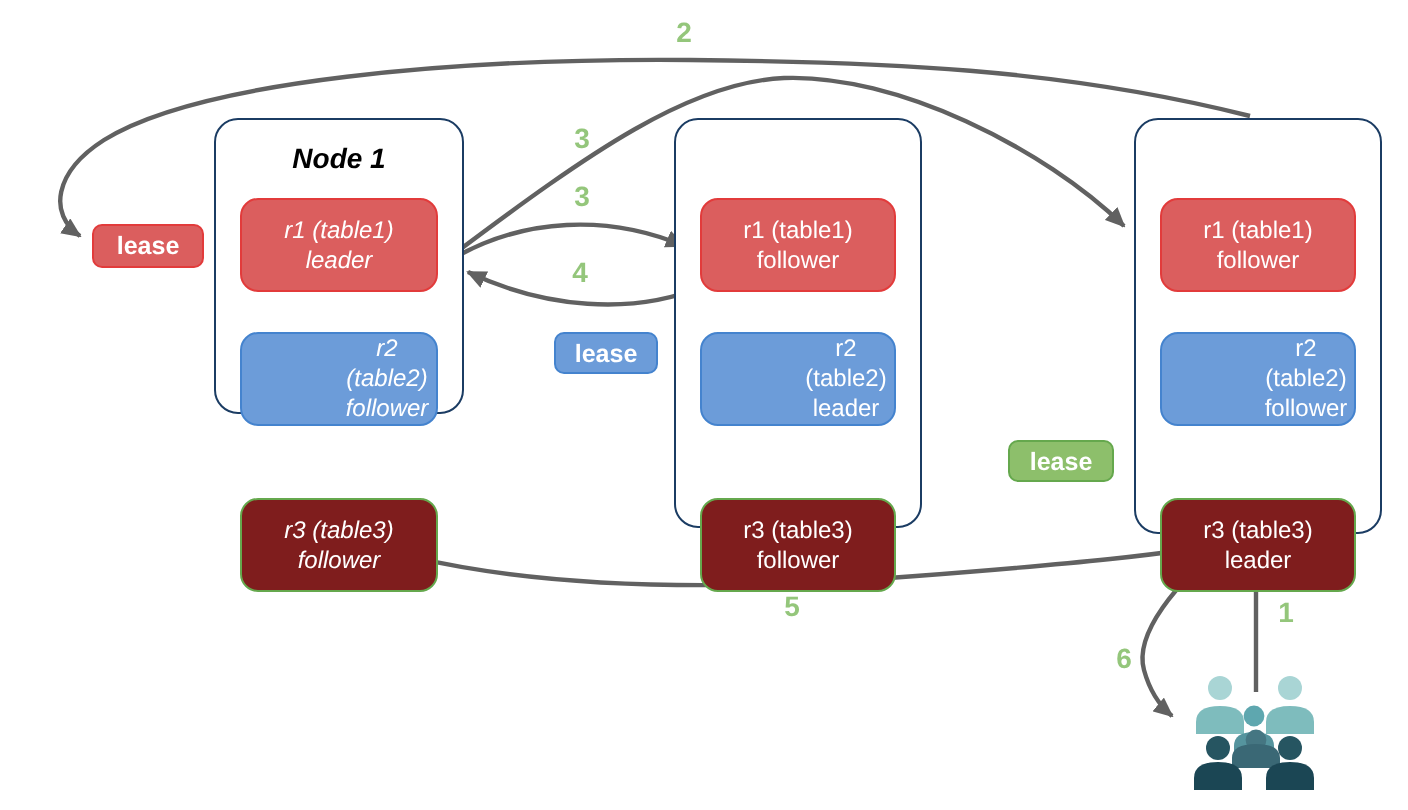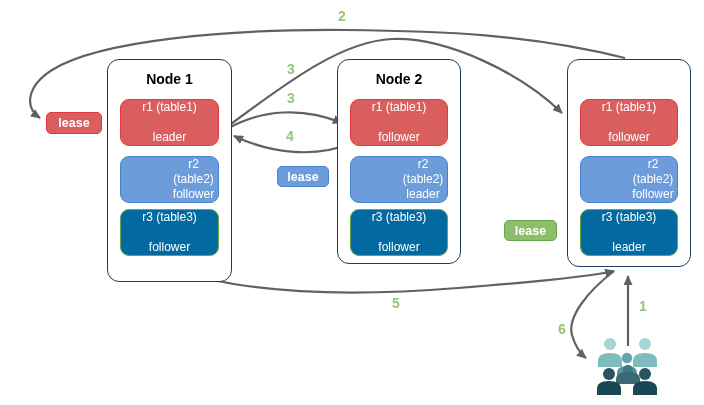--- a/index.html
+++ b/index.html
@@ -12,27 +12,27 @@
     position:absolute;background:#ffffff;border:1.5px solid #1B3C63;
     border-radius:12px;box-sizing:border-box;
   }
   .node-title{
     position:absolute;top:11px;left:0;width:100%;text-align:center;
     font-size:14px;font-weight:bold;color:#000000;
   }
   .rep{
     position:absolute;left:12px;right:12px;height:47px;border-radius:9px;
     box-sizing:border-box;display:flex;flex-direction:column;align-items:center;
-    justify-content:space-between;color:#ffffff;font-size:12px;line-height:15px;
+    justify-content:center;color:#ffffff;font-size:12px;line-height:15px;
     text-align:center;border:1.5px solid transparent;
   }
   .rep.red{background:#DB5E5E;border-color:#E23B3B;}
   .rep.blue{background:#6C9CD9;border-color:#4483CE;}
-  .rep.green{background:#0369a1;border-color:#65A84D;}
-  .rep1{top:39px;} .rep2{top:96px;padding-left:48px;} .rep3{top:149px;}
+  .rep.green{background:#7f1d1d;border-color:#65A84D;margin-top:40px;}
+  .rep1{top:39px;} .rep2{top:106px;padding-left:48px;} .rep3{top:149px;}
   .lease{
     position:absolute;border-radius:5px;box-sizing:border-box;color:#ffffff;
     display:flex;align-items:center;justify-content:center;font-size:12.5px;
     border:1.5px solid transparent;
     font-weight:bold;
   }
   .lease.red{background:#DB5E5E;border-color:#E23B3B;left:46px;top:112px;width:56px;height:22px;}
   .lease.blue{background:#6C9CD9;border-color:#4483CE;left:277px;top:166px;width:52px;height:21px;}
   .lease.green{background:#8DBF6B;border-color:#65A84D;left:504px;top:220px;width:53px;height:21px;}
   .step{
@@ -73,38 +73,37 @@
       <path d="M617 378 L617 373 Q617 366 627 366 Q637 366 637 373 L637 378 Z" fill="#55949E"></path>
       <circle cx="628" cy="370" r="5.2" fill="#457682"></circle>
       <path d="M616 384 L616 379 Q616 372 628 372 Q640 372 640 379 L640 384 Z" fill="#3A6875"></path>
       <circle cx="609" cy="374" r="6" fill="#265561"></circle>
       <path d="M597 395 L597 389 Q597 381 609 381 Q621 381 621 389 L621 395 Z" fill="#1B4654"></path>
       <circle cx="645" cy="374" r="6" fill="#265561"></circle>
       <path d="M633 395 L633 389 Q633 381 645 381 Q657 381 657 389 L657 395 Z" fill="#1B4654"></path>
     </g>
   </svg>
 
-  <div class="node" style="left:107px;top:59px;width:125px;height:223px;">
+  <div class="node" style="left:107px;top:59px;width:125px;height:148px;font-style:italic;">
     <div class="node-title">Node 1</div>
     <div class="rep red rep1">
       <span>r1 (table1)</span>
       <span>leader</span>
     </div>
     <div class="rep blue rep2">
       <span>r2 (table2)</span>
       <span>follower</span>
     </div>
     <div class="rep green rep3">
       <span>r3 (table3)</span>
       <span>follower</span>
     </div>
   </div>
 
   <div class="node" style="left:337px;top:59px;width:124px;height:205px;">
-    <div class="node-title">Node 2</div>
     <div class="rep red rep1">
       <span>r1 (table1)</span>
       <span>follower</span>
     </div>
     <div class="rep blue rep2">
       <span>r2 (table2)</span>
       <span>leader</span>
     </div>
     <div class="rep green rep3">
       <span>r3 (table3)</span>

